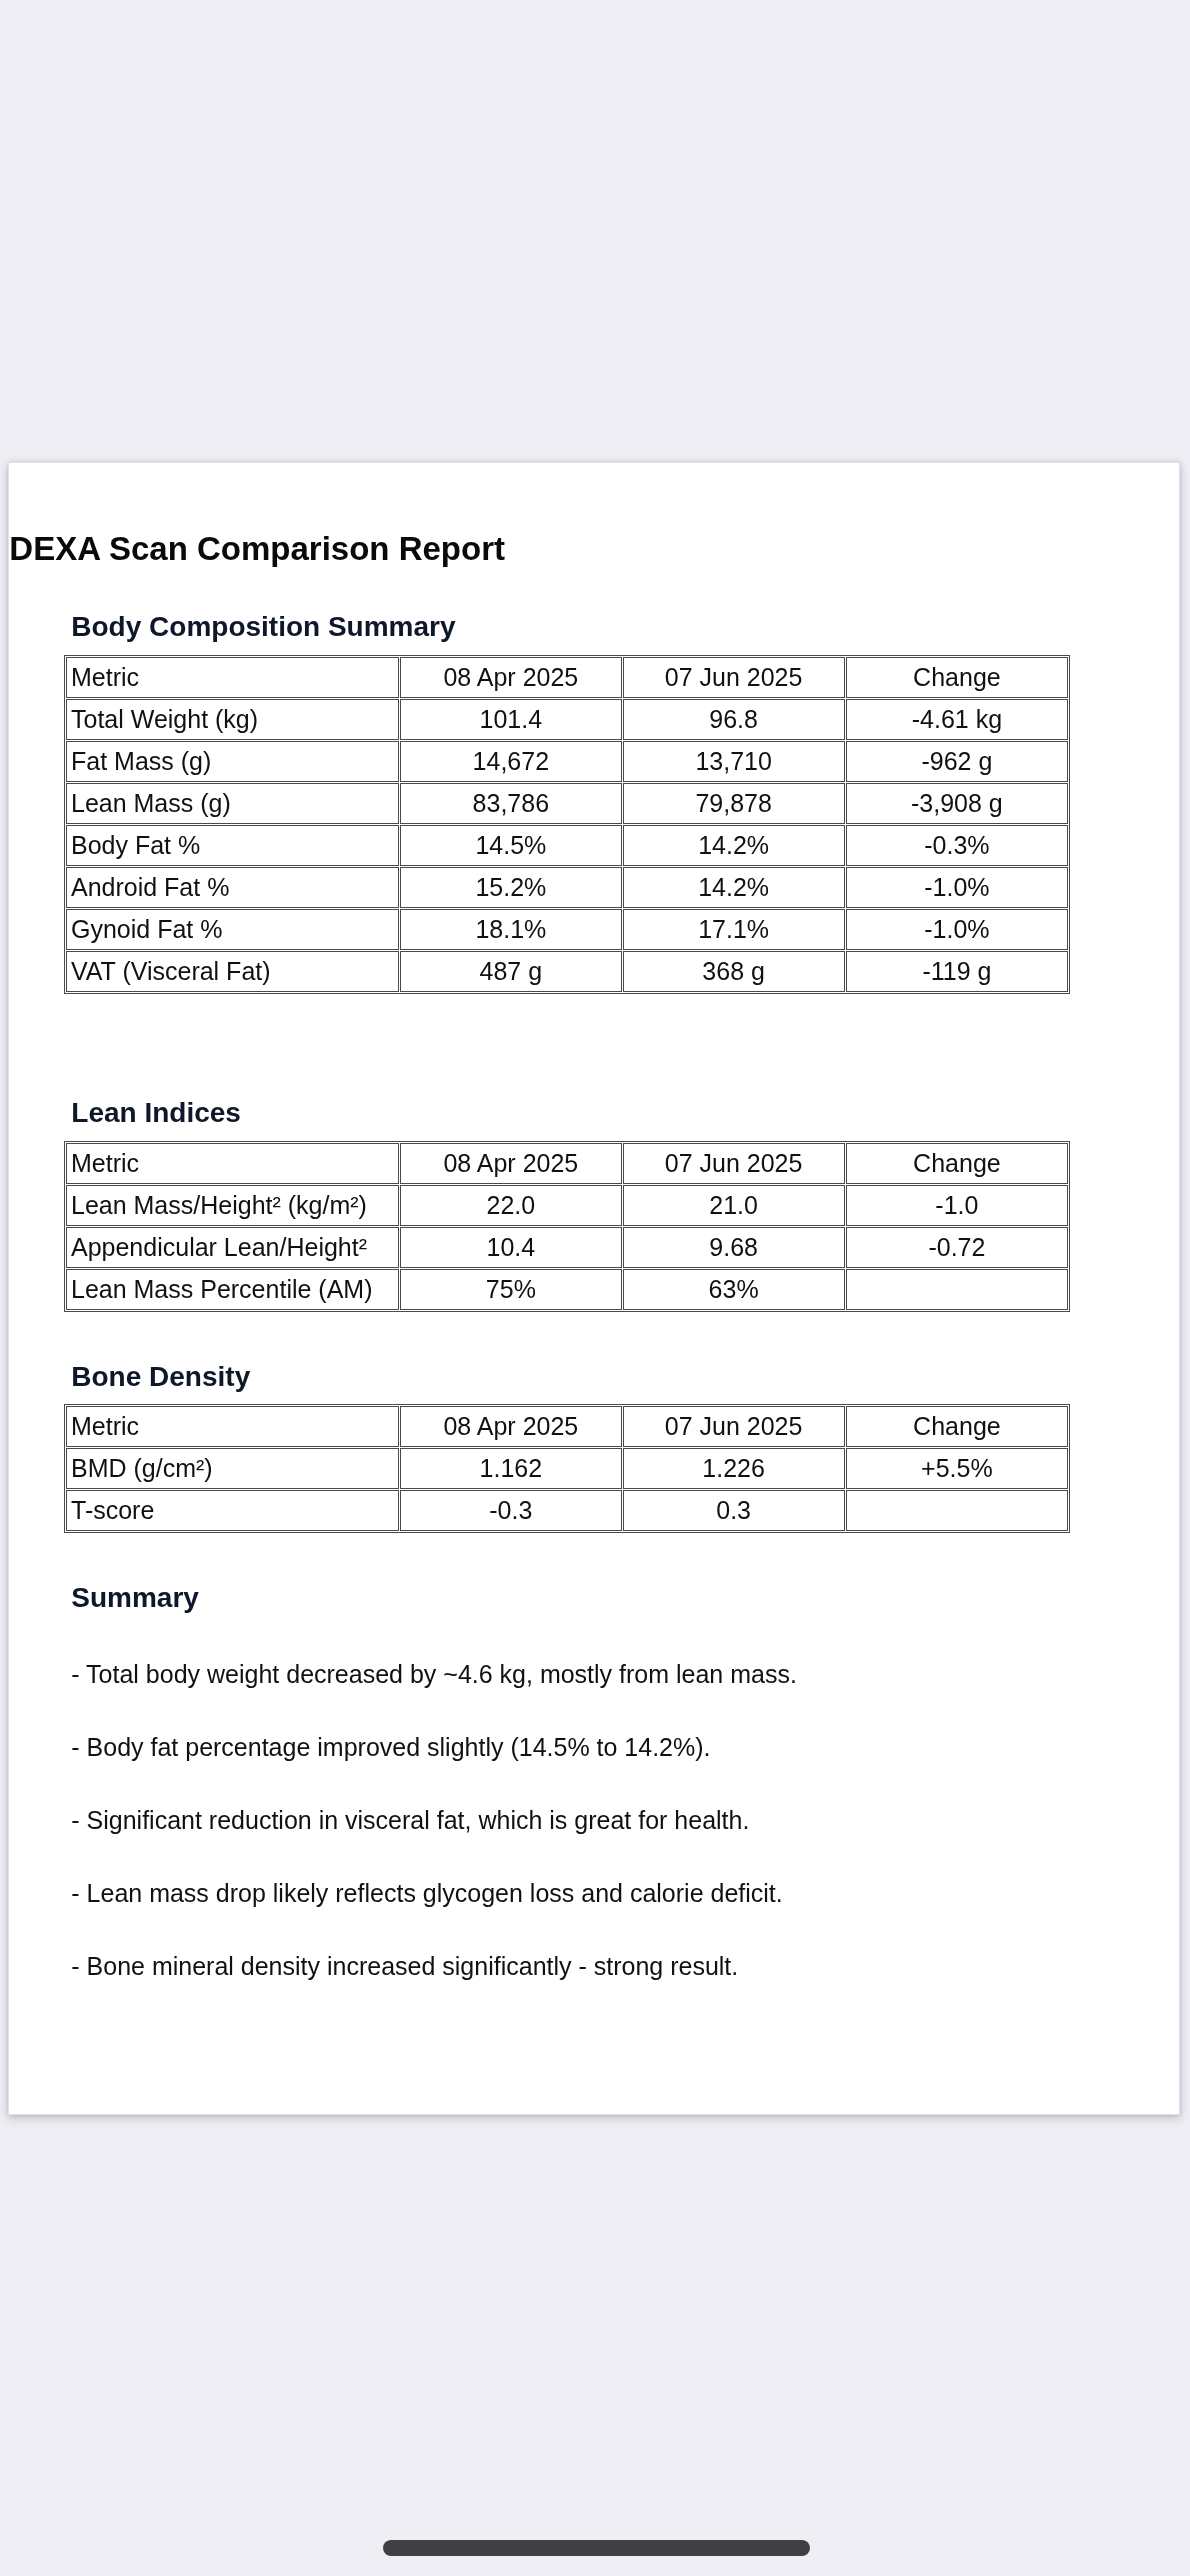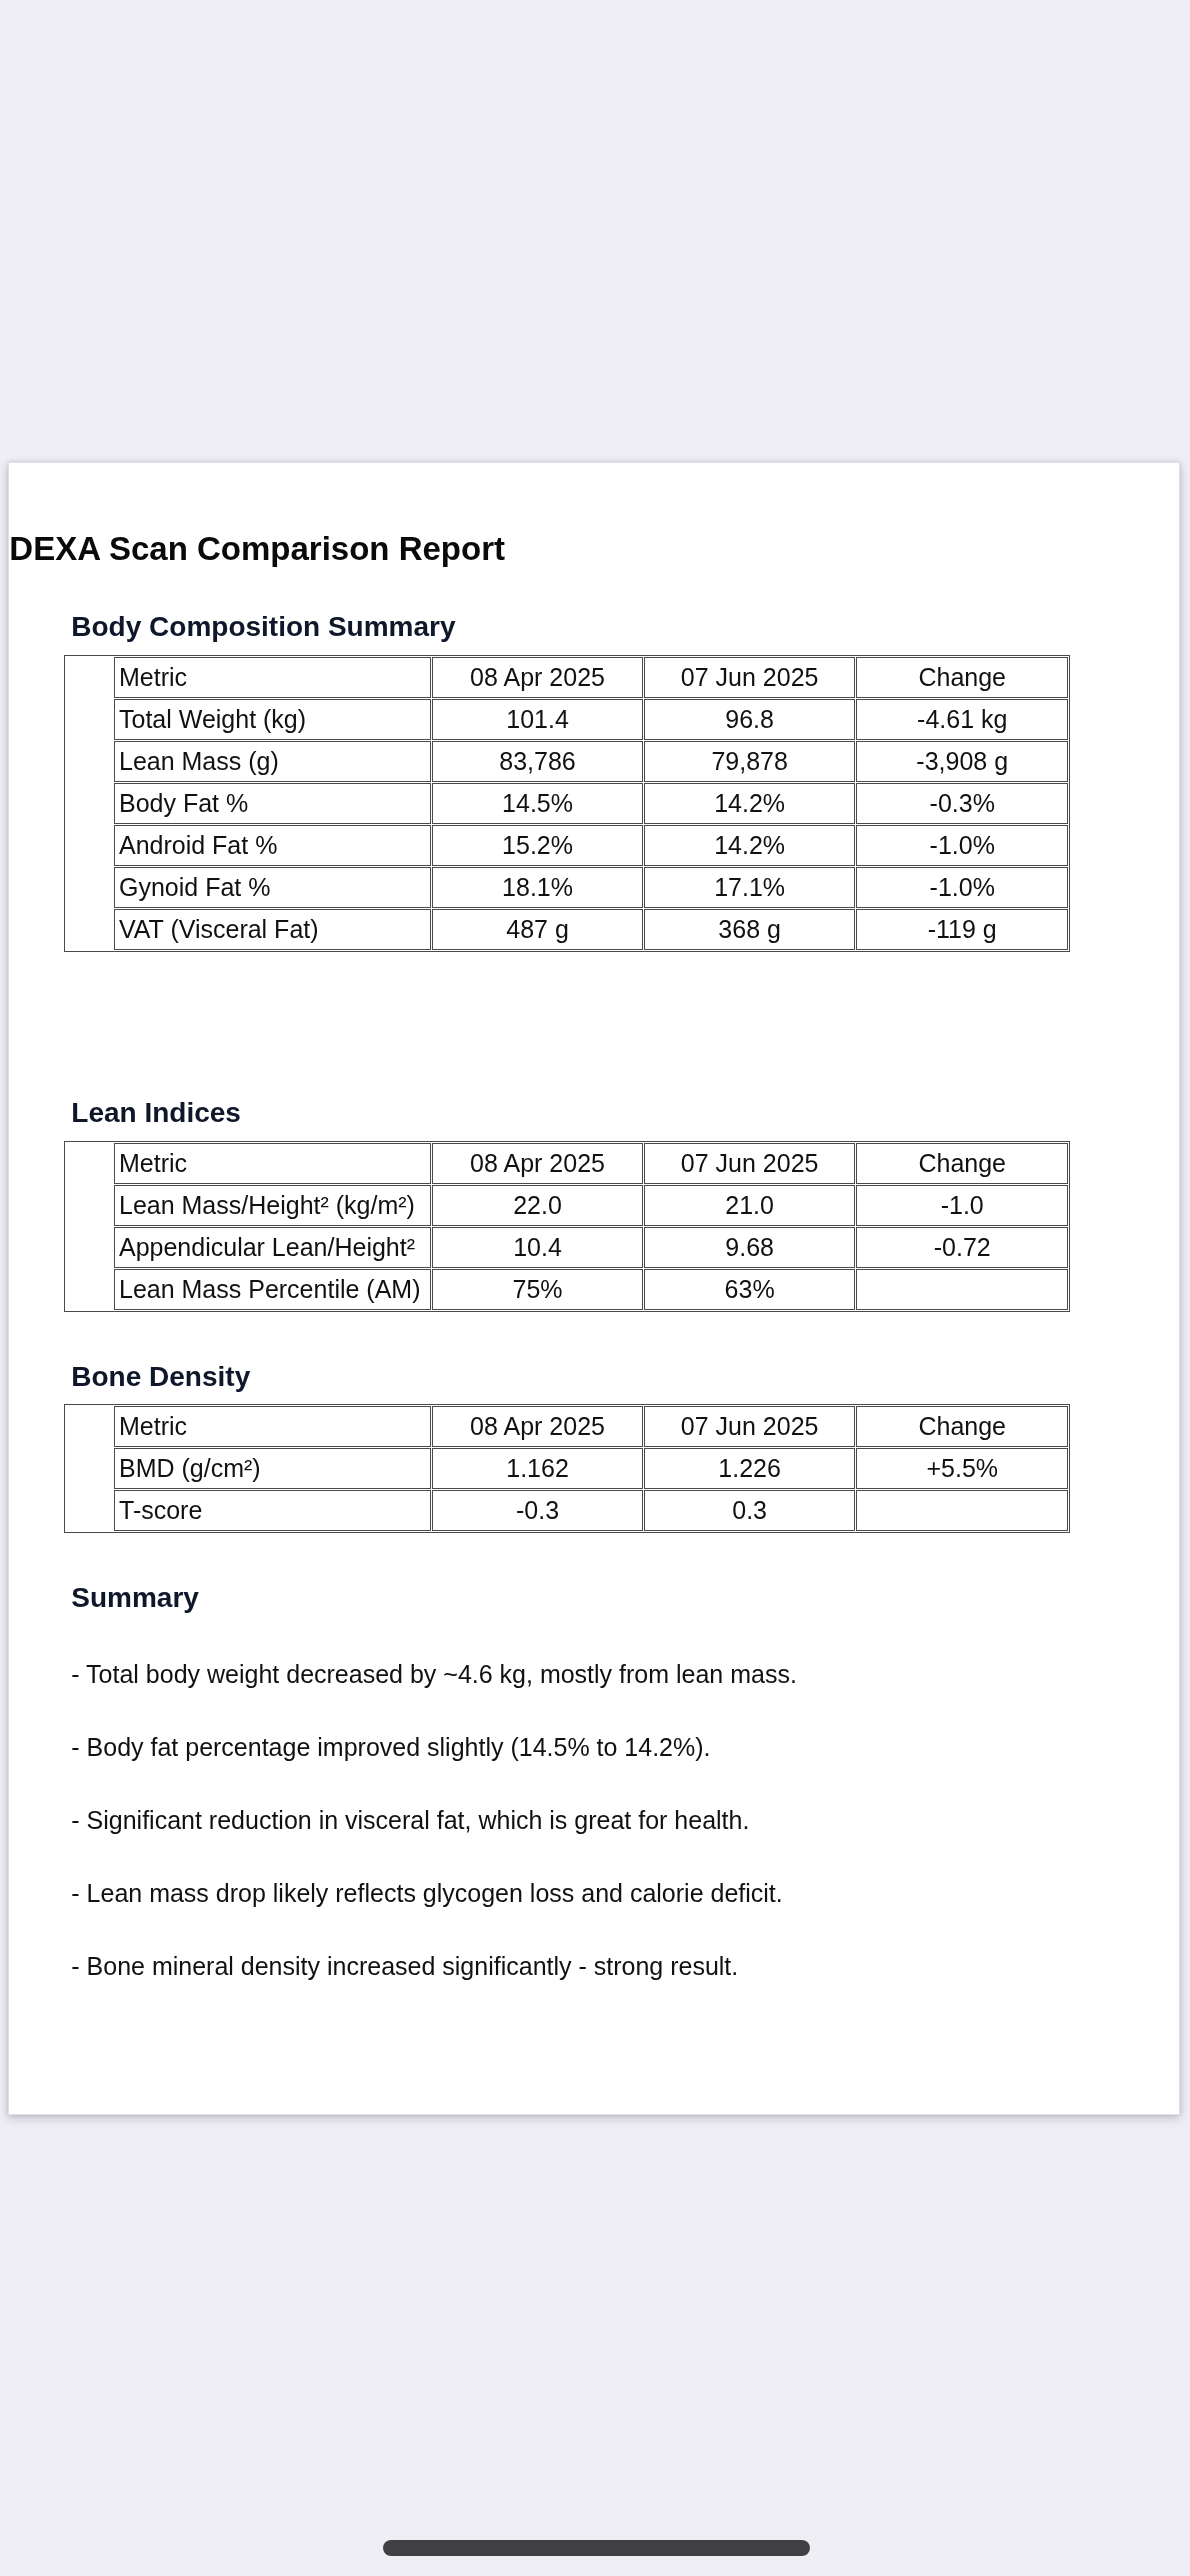--- a/index.html
+++ b/index.html
@@ -57,21 +57,20 @@
   .heading-4 { top: 1116px; }
   table.data-table {
     position: absolute;
     left: 55px;
     width: 1006px;
     table-layout: fixed;
     border-collapse: separate;
     border-spacing: 1.9px;
     border: 1.9px solid #4a4a4a;
     background: #ffffff;
-    padding-left: 48px;
   }
   .table-1 { top: 192px; }
   .table-2 { top: 678px; }
   .table-3 { top: 941px; }
   table.data-table th,
   table.data-table td {
     border: 1.9px solid #4a4a4a;
     height: 39px;
     padding: 0 3.7px;
     font-size: 25px;
@@ -138,20 +137,26 @@
         <th>07 Jun 2025</th>
         <th>Change</th>
       </tr>
       <tr>
         <td class="metric-col">Total Weight (kg)</td>
         <td>101.4</td>
         <td>96.8</td>
         <td>-4.61 kg</td>
       </tr>
       <tr>
+        <td class="metric-col">Fat Mass (g)</td>
+        <td>14,672</td>
+        <td>13,710</td>
+        <td>-962 g</td>
+      </tr>
+      <tr>
         <td class="metric-col">Lean Mass (g)</td>
         <td>83,786</td>
         <td>79,878</td>
         <td>-3,908 g</td>
       </tr>
       <tr>
         <td class="metric-col">Body Fat %</td>
         <td>14.5%</td>
         <td>14.2%</td>
         <td>-0.3%</td>

